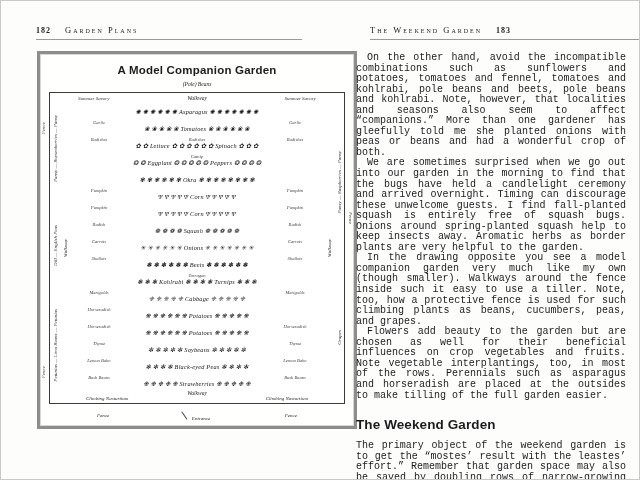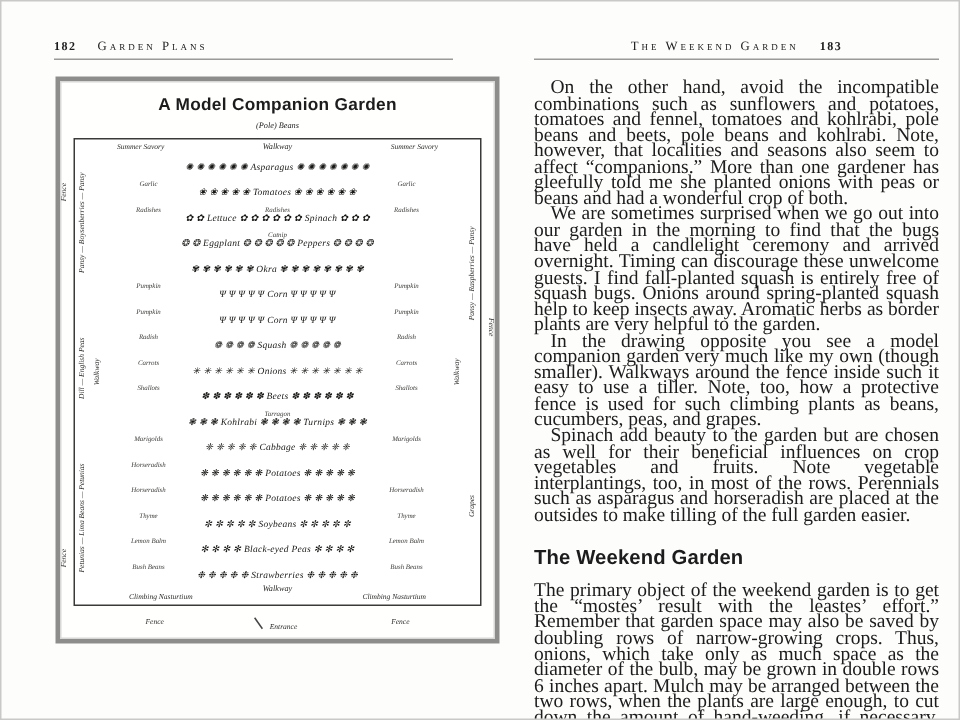--- a/index.html
+++ b/index.html
@@ -3,25 +3,25 @@
 <meta charset="utf-8">
 <style>
   html,body{margin:0;padding:0;background:#e8e8e6;}
   #spread{position:relative;width:640px;height:480px;background:#fdfdfc;border:1px solid #c9c9c7;box-sizing:border-box;overflow:hidden;
           font-family:"Liberation Serif", serif;color:#1c1c1c;}
   
   .pg-header{position:absolute;top:24px;font-size:8px;letter-spacing:1px;border-bottom:1px solid #9a9a98;padding-bottom:4px;}
   .pg-header .runhead{font-variant:small-caps;letter-spacing:2px;font-size:8.5px;}
   .pg-header .pgnum{font-weight:bold;font-size:8px;}
   #hdr-left{left:35px;width:266px;text-align:left;}
-  #hdr-right{left:355px;width:270px;text-align:center;}
+  #hdr-right{left:369px;width:270px;text-align:left;}
   #hdr-left .pgnum{margin-right:14px;}
   #hdr-right .pgnum{margin-left:14px;}
   
-  #panel{position:absolute;left:36px;top:50px;width:296px;height:378px;box-sizing:border-box;
+  #panel{position:absolute;left:36px;top:50px;width:320px;height:378px;box-sizing:border-box;
          border:3px solid #8d8d8b;box-shadow:inset 0 0 0 1px #d8d8d6;background:#fffffe;padding:6px 9px 4px 9px;}
   #panel-title{text-align:center;font-family:"Liberation Sans",sans-serif;font-weight:bold;font-size:11.5px;margin-top:4px;letter-spacing:.2px;}
   #fence-wrap{position:relative;margin-top:16px;height:326px;}
   #pole-beans{position:absolute;top:-11px;left:50%;transform:translateX(-50%);font-style:italic;font-size:5.5px;color:#222;white-space:nowrap;}
   .fence-out{position:absolute;font-style:italic;font-size:5px;color:#333;writing-mode:vertical-rl;transform:rotate(180deg);}
   #fence-out-l1{left:-8px;top:30px;}
   #fence-out-l2{left:-8px;bottom:40px;}
   #fence-out-r1{right:-8px;top:120px;transform:none;}
   #fence-box{position:absolute;inset:0 0 14px 0;border:1.5px solid #3a3a38;display:flex;box-sizing:border-box;background:#fff;}
   .side-strip{display:flex;width:20px;flex:0 0 auto;}
@@ -39,21 +39,21 @@
   #nasturtium-row{display:flex;justify-content:space-between;font-style:italic;font-size:5px;color:#2a2a28;padding:0 16px 1px 16px;}
   .below-box{position:absolute;bottom:0;font-style:italic;font-size:5px;color:#2a2a28;}
   #fence-bl{left:48px;}
   #fence-br{right:48px;}
   #entrance-wrap{position:absolute;bottom:-2px;left:50%;transform:translateX(-50%);display:flex;align-items:flex-end;}
   .ent-line{width:1px;height:9px;background:#444;}
   #ent-l1{transform:rotate(-35deg);margin-right:7px;}
   #entrance-label{font-style:italic;font-size:5px;color:#2a2a28;margin-bottom:-1px;}
   
   #right-body{position:absolute;left:355px;top:52px;width:270px;}
-  #right-body p{margin:0;font-size:13px;line-height:10.55px;text-align:justify;}
+  #right-body p{margin:0;font-size:10px;line-height:10.55px;text-align:justify;font-family:Liberation Mono, monospace;}
   #right-body p.ind{text-indent:11px;}
   #section-heading{font-family:"Liberation Sans",sans-serif;font-weight:bold;font-size:13.5px;margin:16px 0 9px 0;letter-spacing:.1px;}
 </style>
 </head>
 <body>
 
 <div id="spread">
 
   <div class="pg-header" id="hdr-left">
     <span class="pgnum">182</span><span class="runhead">Garden Plans</span>
@@ -253,18 +253,18 @@
         <div class="ent-line" id="ent-l1"></div>
         <span id="entrance-label">Entrance</span>
       </div>
     </div>
   </div>
 
   <div id="right-body">
     <p class="ind">On the other hand, avoid the incompatible combinations such as sunflowers and potatoes, tomatoes and fennel, tomatoes and kohlrabi, pole beans and beets, pole beans and kohlrabi. Note, however, that localities and seasons also seem to affect “companions.” More than one gardener has gleefully told me she planted onions with peas or beans and had a wonderful crop of both.</p>
     <p class="ind">We are sometimes surprised when we go out into our garden in the morning to find that the bugs have held a candlelight ceremony and arrived overnight. Timing can discourage these unwelcome guests. I find fall-planted squash is entirely free of squash bugs. Onions around spring-planted squash help to keep insects away. Aromatic herbs as border plants are very helpful to the garden.</p>
     <p class="ind">In the drawing opposite you see a model companion garden very much like my own (though smaller). Walkways around the fence inside such it easy to use a tiller. Note, too, how a protective fence is used for such climbing plants as beans, cucumbers, peas, and grapes.</p>
-    <p class="ind">Spinach add beauty to the garden but are chosen as well for their beneficial influences on crop vegetables and fruits. Note vegetable interplantings, too, in most of the rows. Perennials such as asparagus and horseradish are placed at the outsides to make tilling of the full garden easier.</p>
+    <p class="ind">Flowers add beauty to the garden but are chosen as well for their beneficial influences on crop vegetables and fruits. Note vegetable interplantings, too, in most of the rows. Perennials such as asparagus and horseradish are placed at the outsides to make tilling of the full garden easier.</p>
     <h2 id="section-heading">The Weekend Garden</h2>
     <p>The primary object of the weekend garden is to get the “mostes’ result with the leastes’ effort.” Remember that garden space may also be saved by doubling rows of narrow-growing crops. Thus, onions, which take only as much space as the diameter of the bulb, may be grown in double rows 6 inches apart. Mulch may be arranged between the two rows, when the plants are large enough, to cut down the amount of hand-weeding, if necessary. Carrots, beets, parsnips, and turnips may be handled in the same way. Cos or Romaine lettuce, which grows elegantly tall, is also a space saver and may be grown close together. Bush varieties of squash and cucumbers and beans also take less space.</p>
   </div>
 
 </div>
 
 </body></html>

